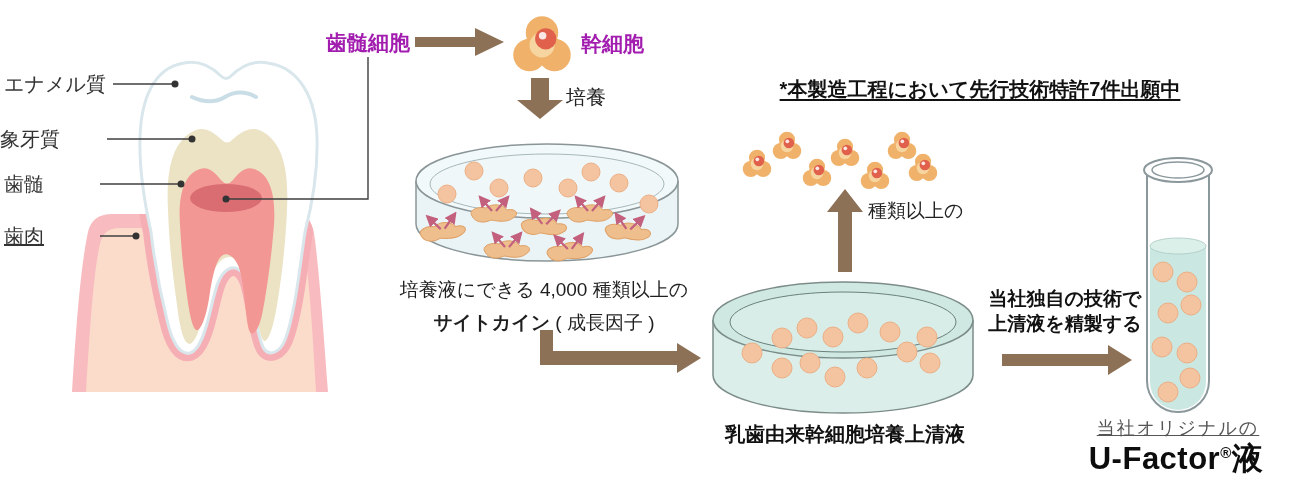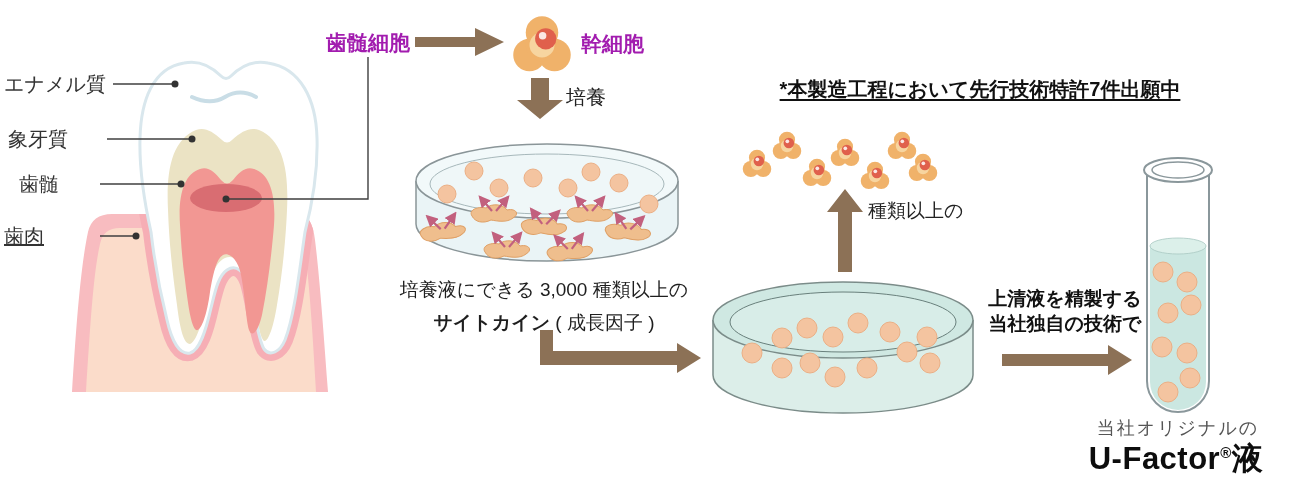--- a/index.html
+++ b/index.html
@@ -8,21 +8,21 @@
     font-family:"Liberation Sans","DejaVu Sans",sans-serif;color:#2b2b2b;
   }
   .lbl{position:absolute;white-space:nowrap;line-height:1.15;}
   .tooth-label{font-size:20px;color:#333;}
   .flow-label{font-size:21px;color:#a21caf;}
   .small-label{font-size:19px;color:#222;text-align:right;}
   .caption{position:absolute;text-align:center;font-size:19px;color:#1e1e1e;}
   .bold{font-weight:700;}
   .patent{font-weight:700;color:#111;text-decoration:underline;text-underline-offset:3px;font-size:20px;text-align:center;margin-top:9px;}
   .refine{font-weight:700;font-size:19px;text-align:center;line-height:1.32;color:#111;}
-  .product-prefix{font-size:18px;color:#555;text-align:center;letter-spacing:2px;}
+  .product-prefix{font-size:18px;color:#555;text-align:center;letter-spacing:2px;text-decoration:underline;}
   .product-name{font-size:31px;font-weight:700;color:#0d0d0d;text-align:center;letter-spacing:0.5px;}
   .product-name .reg{font-size:15px;vertical-align:super;font-weight:700;}
   svg{position:absolute;left:0;top:0;}
 </style>
 </head>
 <body>
 
 <div id="canvas">
 
   <svg width="1292" height="499" viewBox="0 0 1292 499">
@@ -162,39 +162,40 @@
         <circle cx="1187" cy="353" r="10"></circle>
         <circle cx="1190" cy="378" r="10"></circle>
         <circle cx="1168" cy="392" r="10"></circle>
       </g>
       <ellipse cx="1178" cy="170" rx="34" ry="12" fill="#FFFFFF" stroke="#8A979B" stroke-width="2"></ellipse>
       <ellipse cx="1178" cy="170" rx="26" ry="8" fill="#FFFFFF" stroke="#8A979B" stroke-width="1.5"></ellipse>
     </g>
   </svg>
 
   <div class="lbl tooth-label" style="left:4px;top:73px;width:106px;">エナメル質</div>
-  <div class="lbl tooth-label" style="left:8px;top:128px;width:100px;">象牙質</div>
-  <div class="lbl tooth-label" style="left:19px;top:173px;width:94px;">歯髄</div>
+  <div class="lbl tooth-label" style="left:0;top:128px;width:100px;">象牙質</div>
+  <div class="lbl tooth-label" style="left:4px;top:173px;width:94px;">歯髄</div>
   <div class="lbl tooth-label" style="left:4px;top:225px;width:94px;text-decoration:underline;">歯肉</div>
 
   <div class="lbl flow-label bold" style="left:326px;top:31px;">歯髄細胞</div>
   <div class="lbl flow-label bold" style="left:581px;top:32px;text-align:right;">幹細胞</div>
   <div class="lbl small-label" style="left:566px;top:86px;font-size:20px;">培養</div>
 
   <div class="caption" style="left:384px;top:277px;width:320px;">
-    <div>培養液にできる 3,000 種類以上の</div>
+    <div>培養液にできる 4,000 種類以上の</div>
     <div style="margin-top:7px;"><span class="bold">サイトカイン</span><span> ( 成長因子 )</span></div>
   </div>
 
   <div class="lbl patent" style="left:770px;top:69px;width:420px;">*本製造工程において先行技術特許7件出願中</div>
 
   <div class="lbl small-label" style="left:868px;top:200px;">種類以上の</div>
 
+  <div class="caption bold" style="left:700px;top:421px;width:290px;font-size:20px;color:#111;">乳歯由来幹細胞培養上清液</div>
 
   <div class="lbl refine" style="left:976px;top:286px;width:178px;">
+    <div>当社独自の技術で</div>
     <div>上清液を精製する</div>
-    <div>当社独自の技術で</div>
   </div>
 
   <div class="caption product-prefix" style="left:1078px;top:416px;width:200px;">当社オリジナルの</div>
   <div class="caption product-name" style="left:1056px;top:438px;width:240px;"><span>U-Factor</span><span class="reg">®</span><span>液</span></div>
 
 </div>
 
 </body></html>

